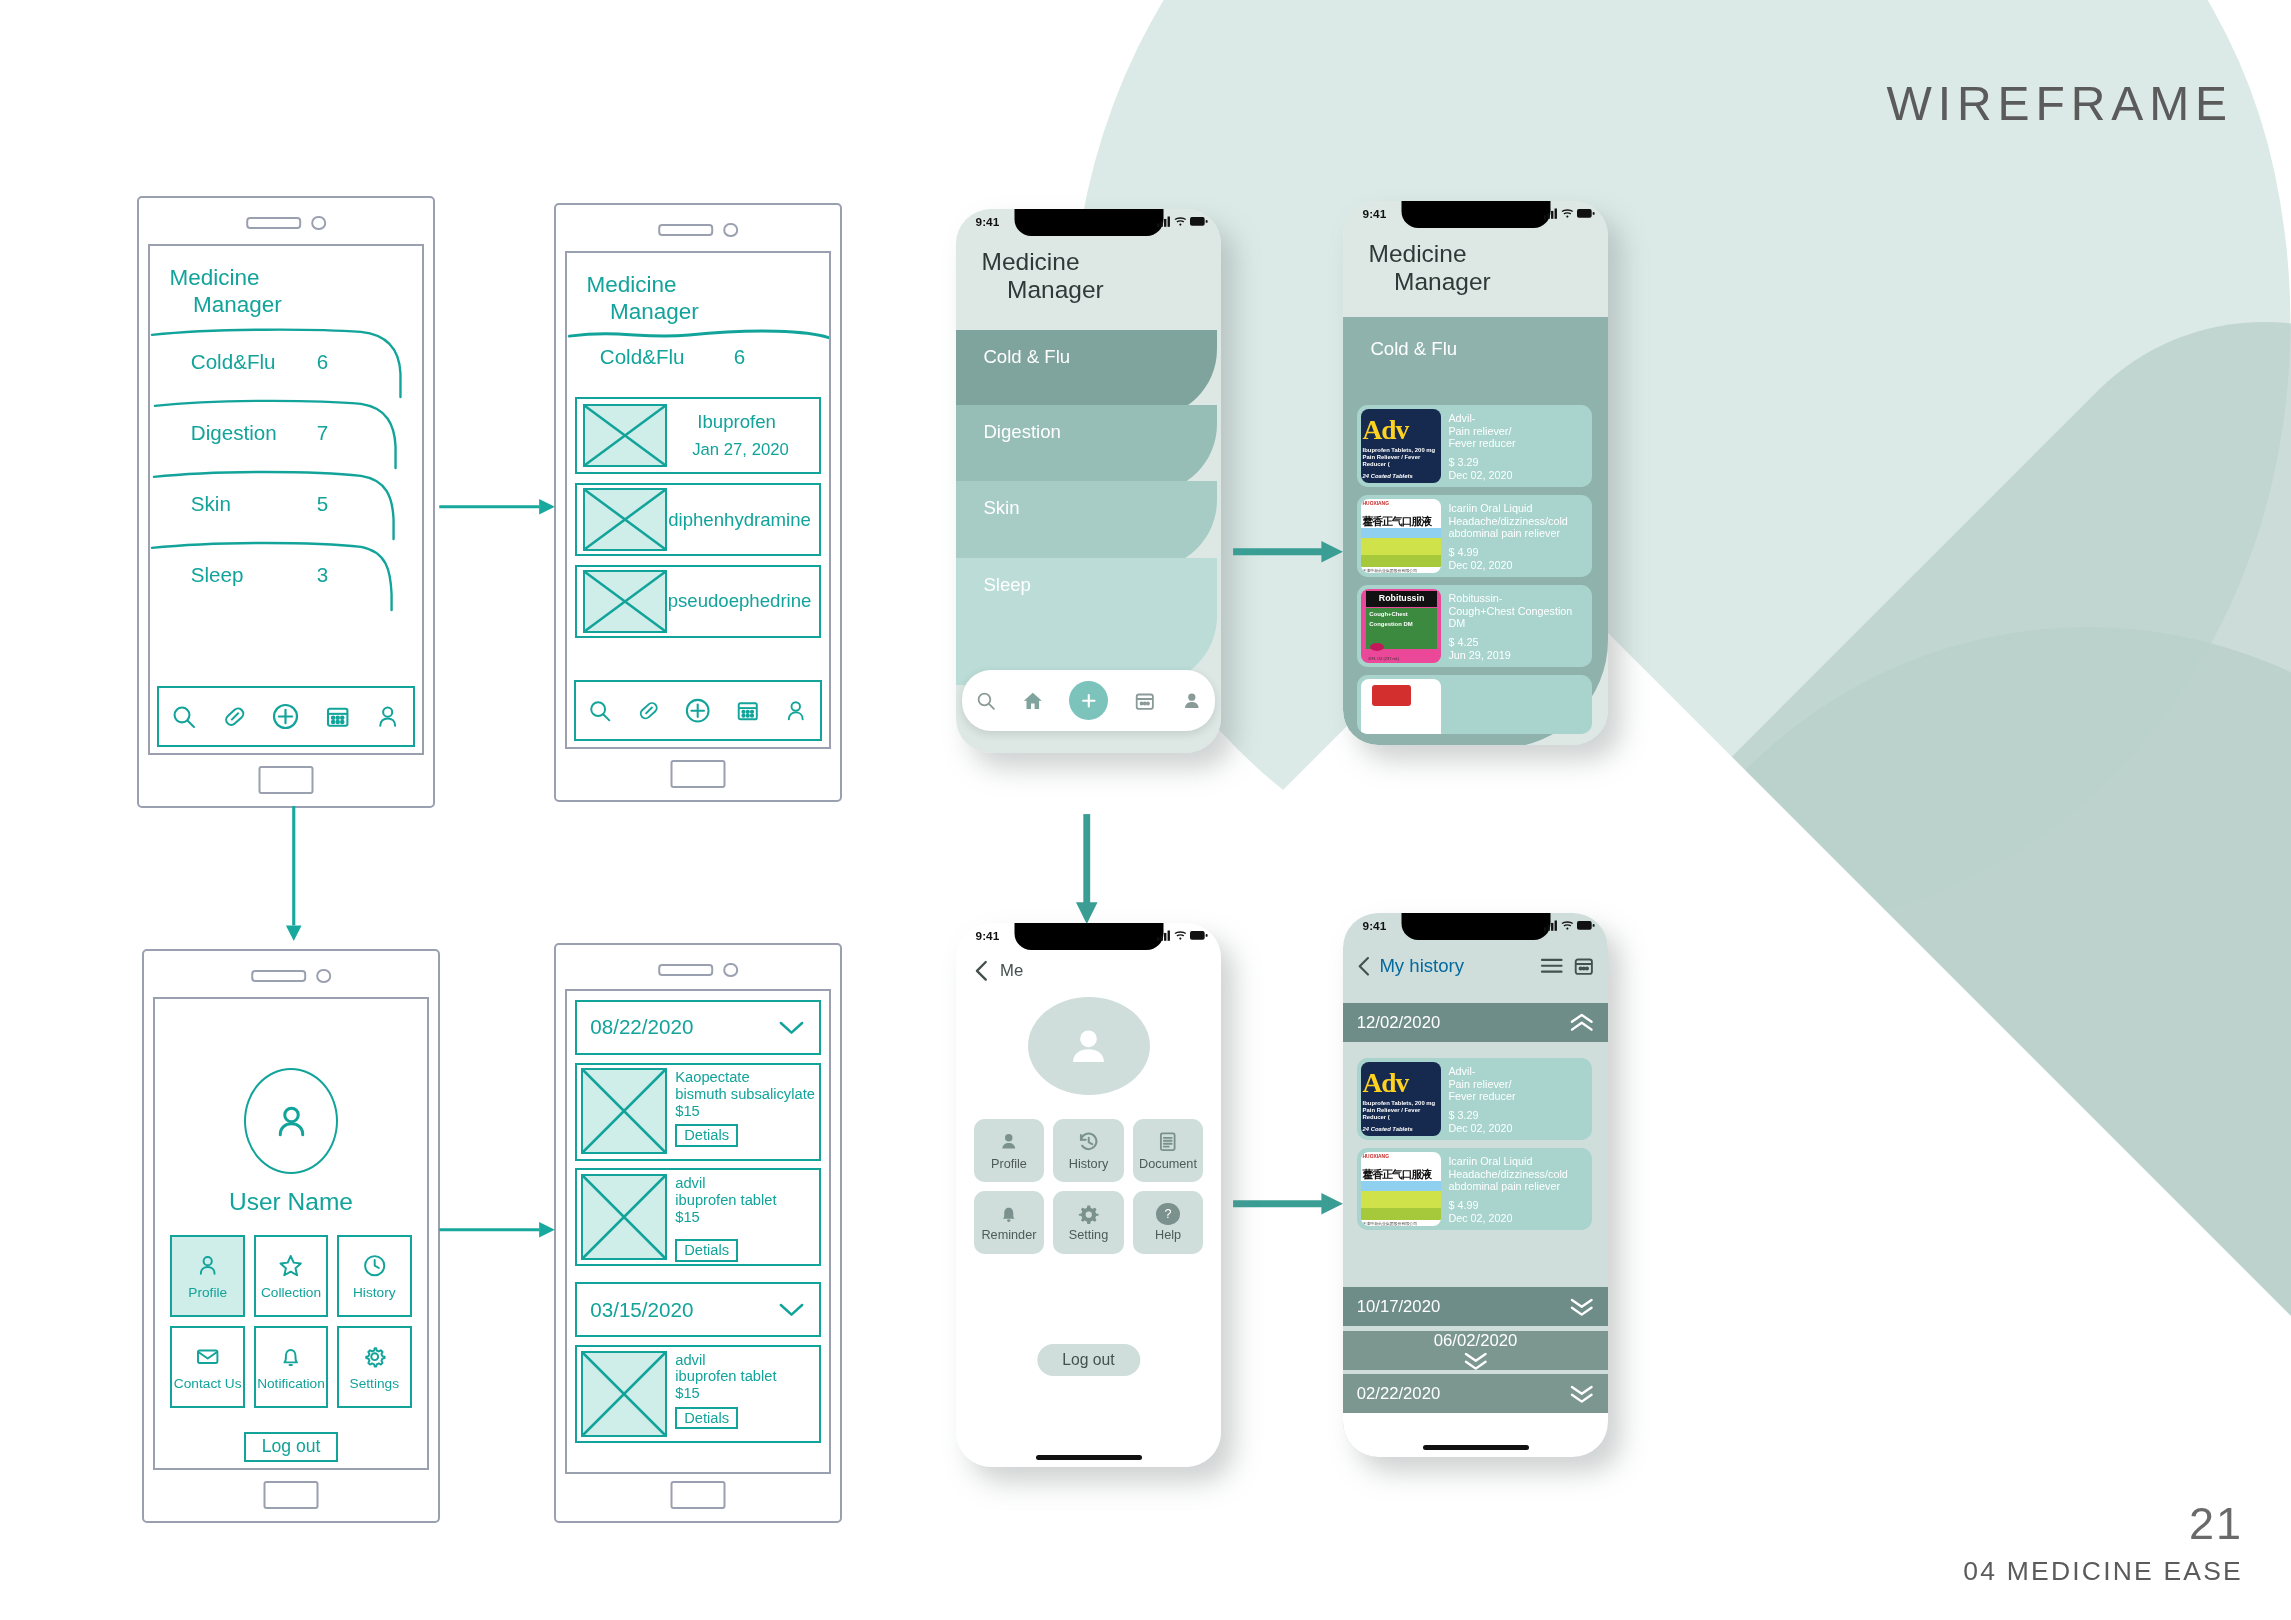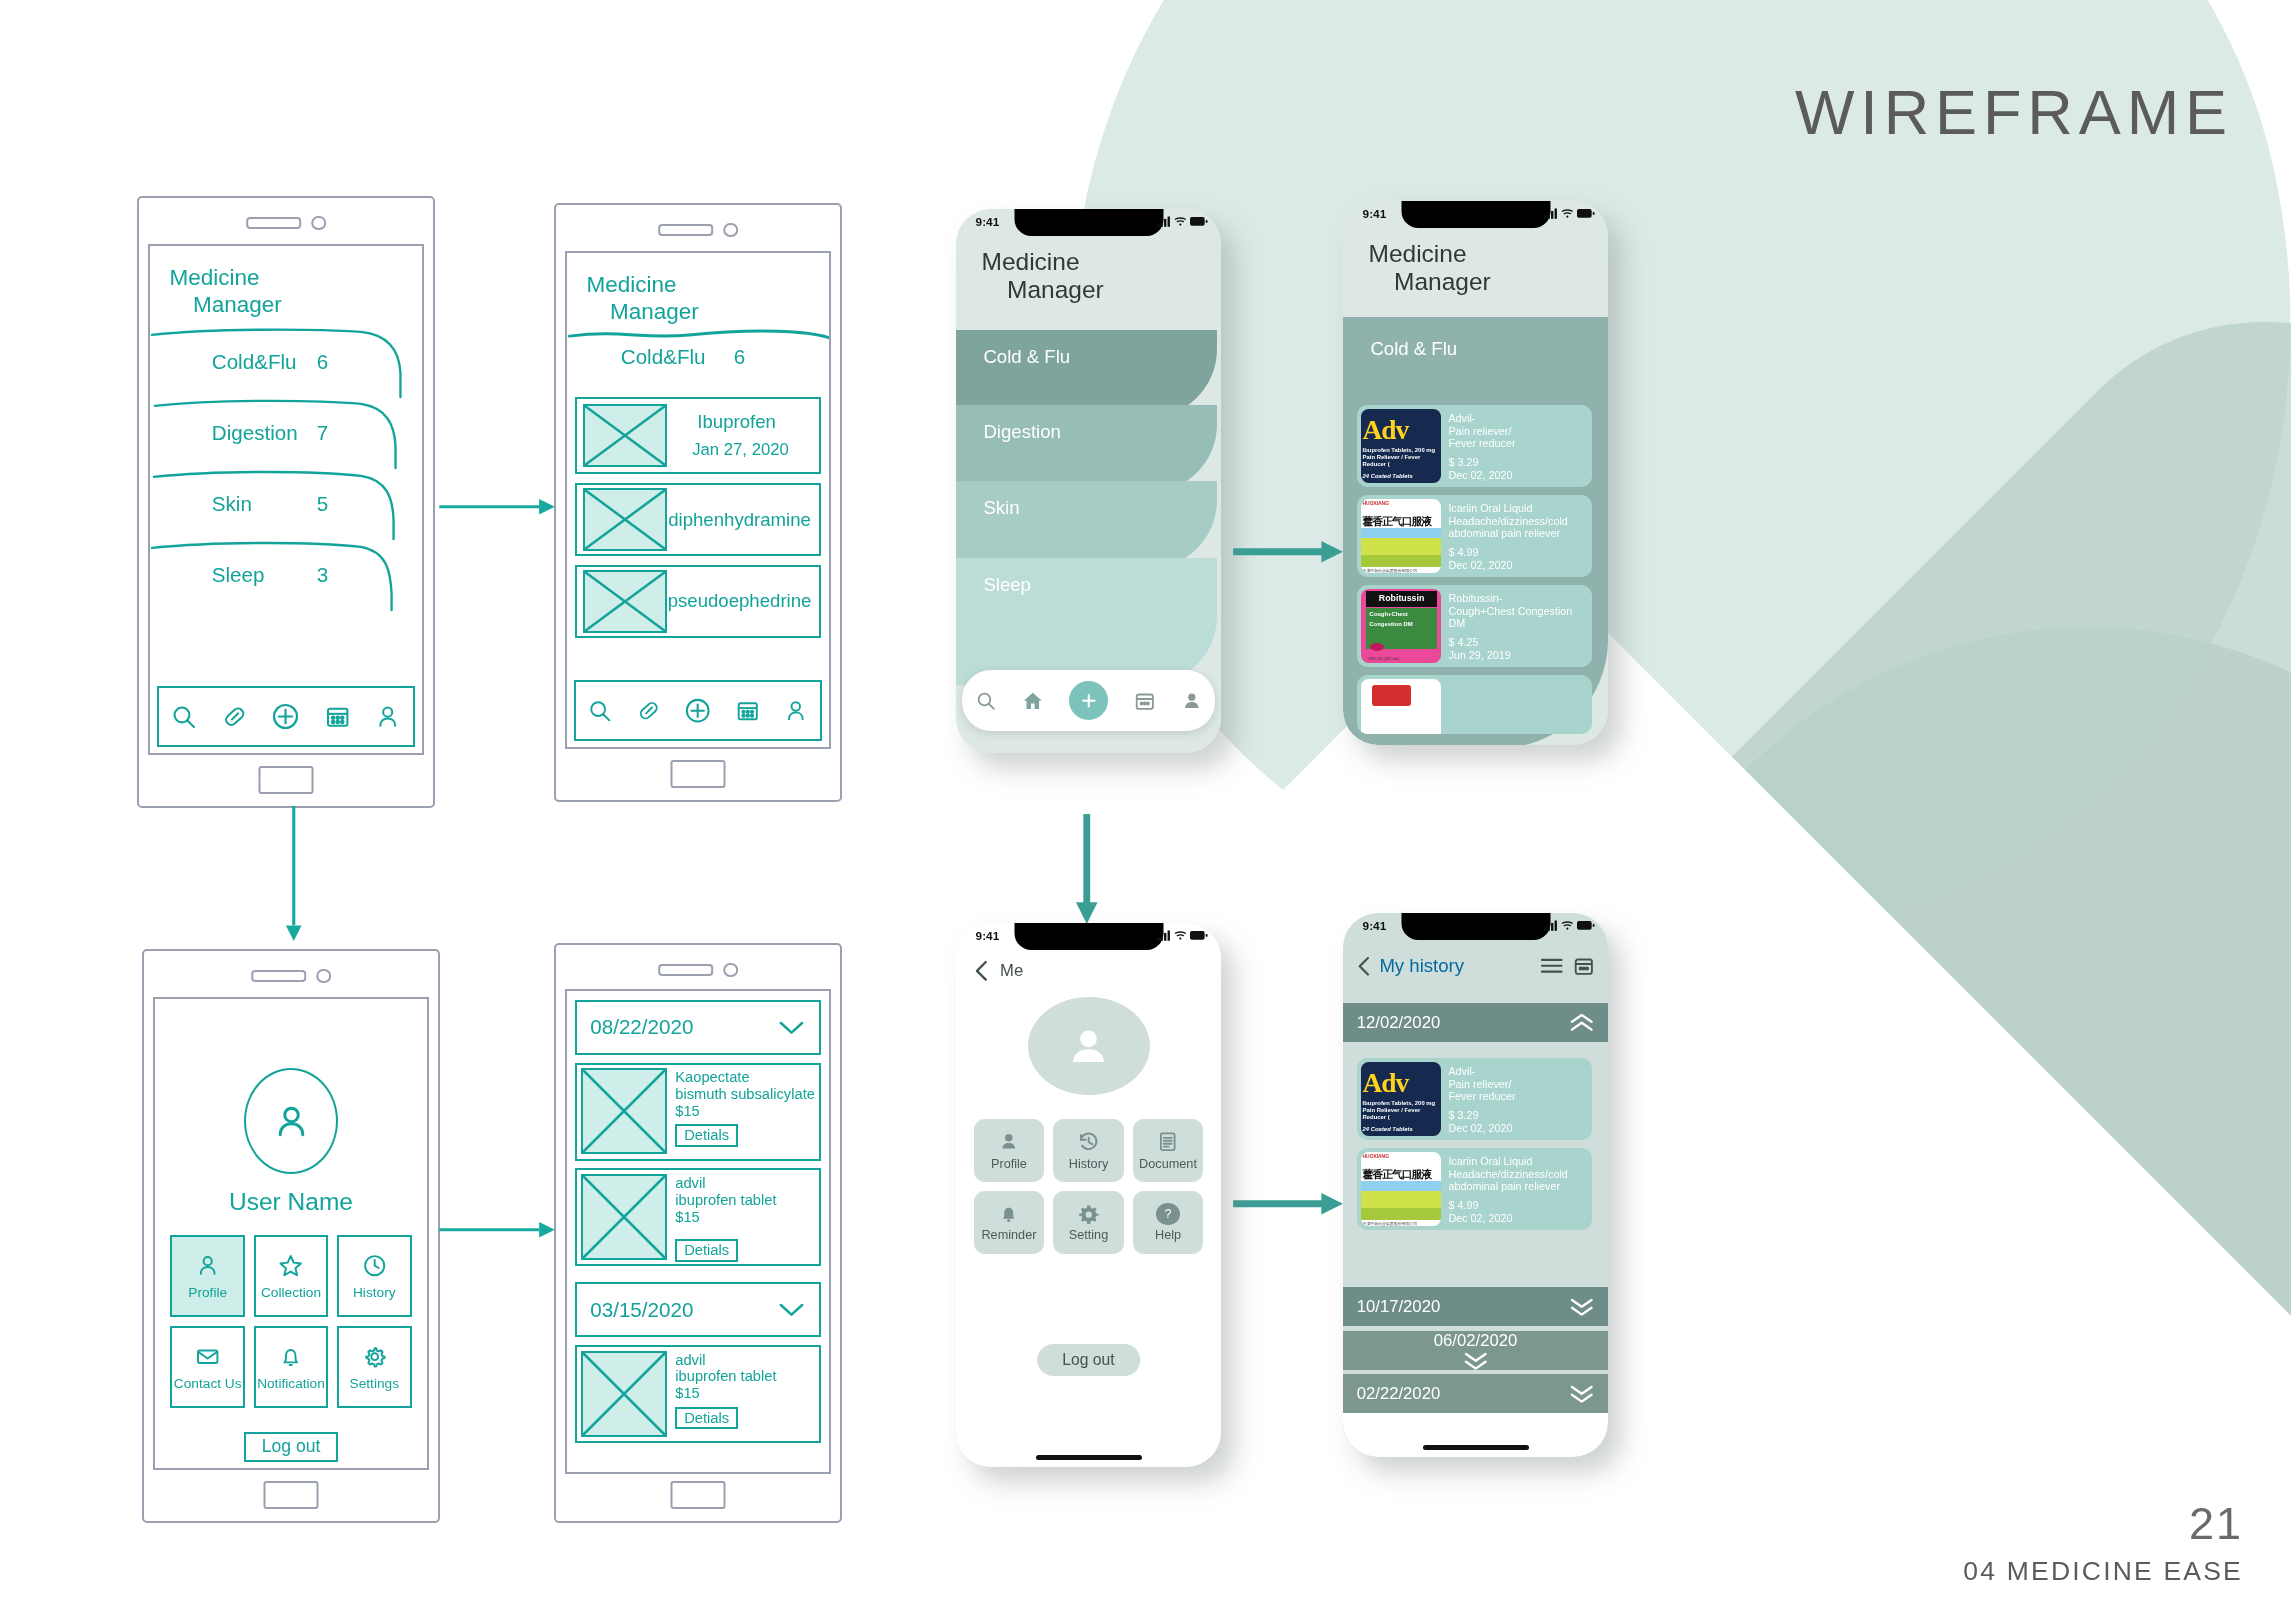--- a/index.html
+++ b/index.html
@@ -26,21 +26,21 @@
   }
   .bg-white-cut{
     position:absolute;left:1524px;top:549px;width:1568px;height:1568px;
     background:#ffffff;transform:rotate(45deg);
     transform-origin:0 0;
   }
 
   
   .wf-title{
     position:absolute;right:59px;top:76px;
-    font-size:63px;letter-spacing:5.9px;color:#5b5b5b;font-weight:300;
+    font-size:48px;letter-spacing:5.9px;color:#5b5b5b;font-weight:300;
   }
   .page-num{
     position:absolute;right:49px;top:1498px;
     font-size:45px;color:#6a6a6a;font-weight:300;letter-spacing:2px;
   }
   .page-foot{
     position:absolute;right:49px;top:1556px;
     font-size:26.5px;color:#5b5b5b;font-weight:300;letter-spacing:2.2px;
   }
 
@@ -53,21 +53,21 @@
   .wf-home{position:absolute;left:50%;bottom:11.8px;transform:translateX(-50%);
     width:51px;height:24.5px;border:2px solid #9ba0b0;border-radius:2.9px;}
   .wf-screen{position:absolute;left:8.8px;right:8.8px;top:46px;bottom:51px;
     border:2px solid #9ba0b0;background:#fff;overflow:hidden;}
 
   .wf-apptitle{color:#12a39a;font-size:22.5px;line-height:27.4px;padding:17.6px 0 0 19.6px;}
   .wf-apptitle .l2{padding-left:23.5px;}
 
   .wf-cat{position:relative;height:71px;}
   .wf-cat .sheet{position:absolute;left:0;right:0;top:0;height:71px;}
-  .wf-cat .label{position:absolute;left:41px;top:23.5px;color:#12a39a;font-size:20.6px;margin-left:21px;}
+  .wf-cat .label{position:absolute;left:41px;top:23.5px;color:#12a39a;font-size:20.6px;}
   .wf-cat .count{position:absolute;left:167px;top:23.5px;color:#12a39a;font-size:20.6px;}
 
   .wf-nav{position:absolute;left:6.9px;right:6.9px;bottom:5.9px;height:57px;
     border:2.9px solid #12a39a;display:flex;align-items:center;justify-content:space-around;}
   .wf-nav svg{display:block;}
 
   .wf-medrow{margin:8.8px 7.8px 0 7.8px;border:2.9px solid #12a39a;height:69px;
     display:flex;align-items:center;position:relative;background:#fff;}
   .wf-thumb{width:80px;height:59px;margin-left:6.9px;border:2.9px solid #12a39a;
     background:#cfeeea;position:relative;flex:none;}

